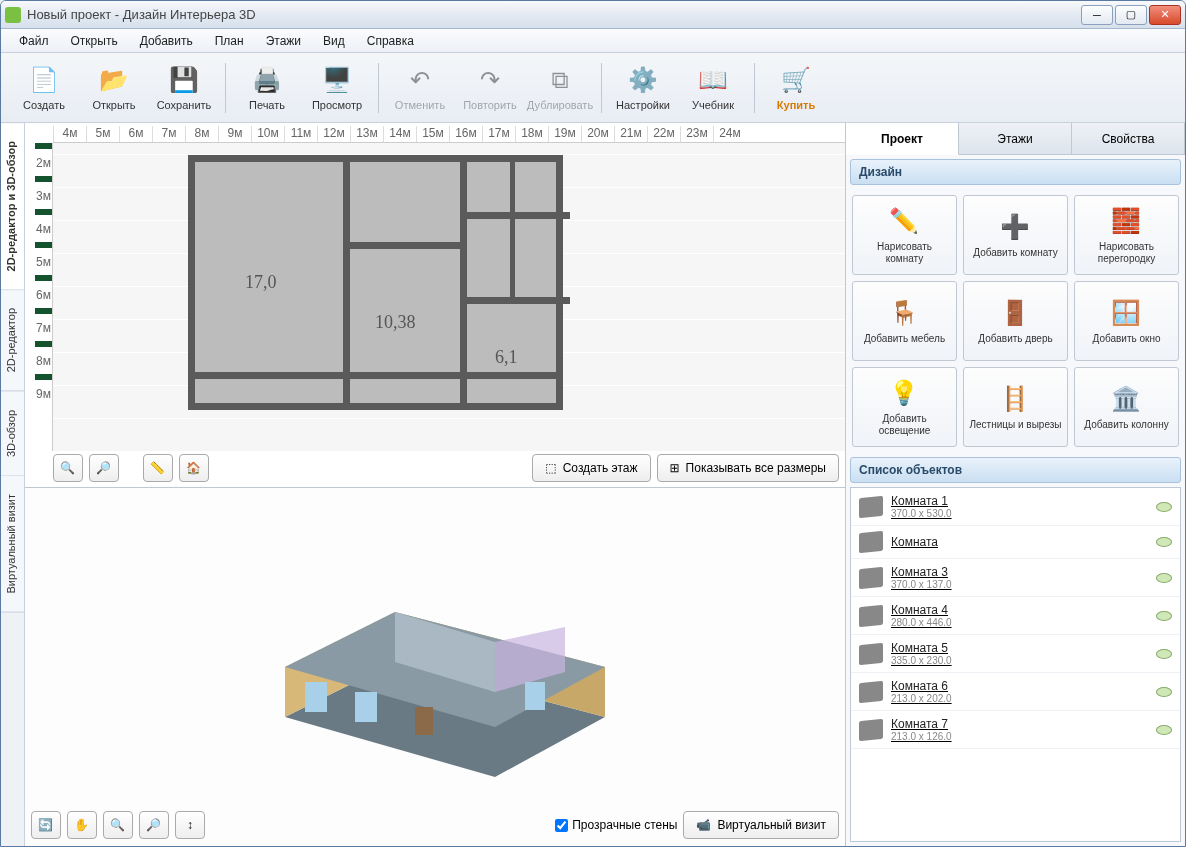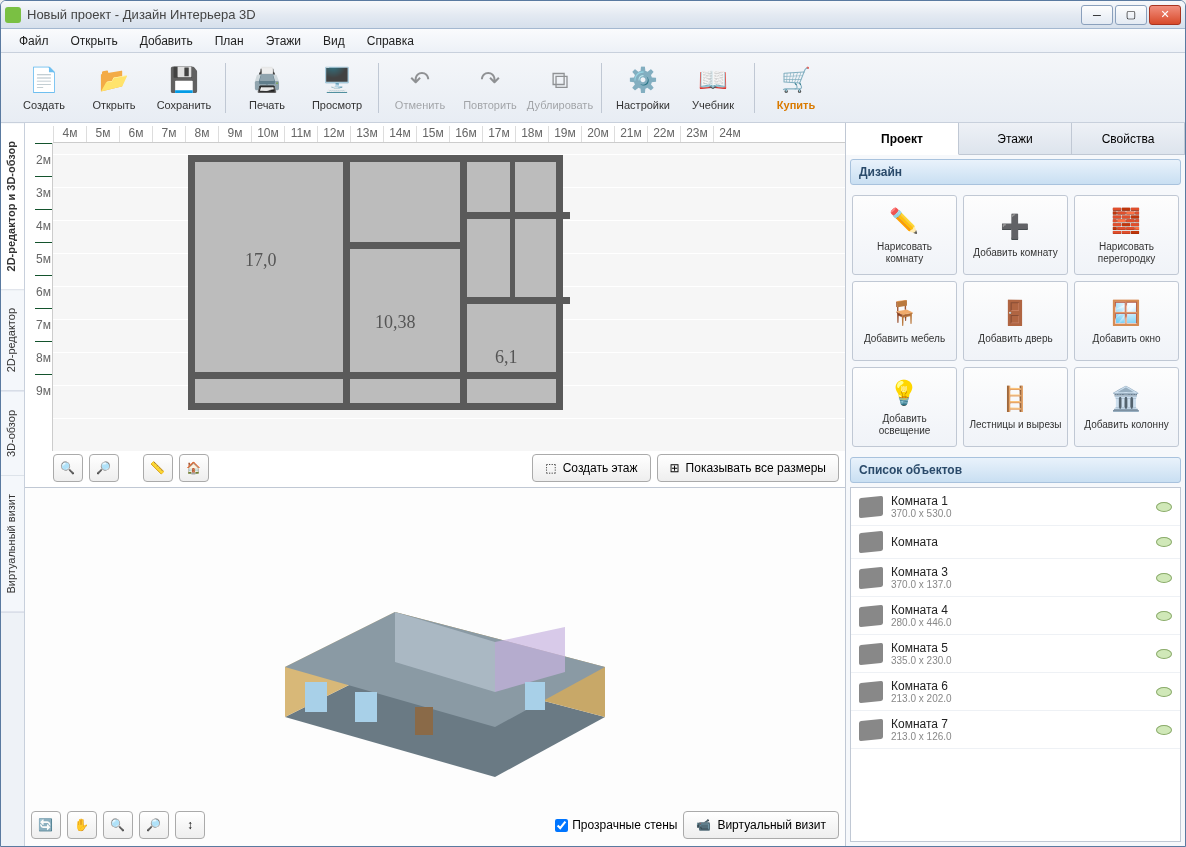--- a/index.html
+++ b/index.html
@@ -21,21 +21,21 @@
 .sep { width: 1px; height: 50px; background: #c0c8d4; margin: 0 6px; }
 .client { flex: 1; display: flex; overflow: hidden; }
 .left-tabs { width: 24px; background: #eef2f7; border-right: 1px solid #c8d0dc; display: flex; flex-direction: column; }
 .vtab { writing-mode: vertical-rl; transform: rotate(180deg); padding: 18px 4px; font-size: 11px; color: #333; border-top: 1px solid #c8d0dc; cursor: pointer; background: #f4f7fb; text-align: center; }
 .vtab.active { background: #fff; font-weight: bold; }
 .center { flex: 1; display: flex; flex-direction: column; background: #fafafa; overflow: hidden; }
 .plan2d { height: 365px; position: relative; background: #fff; border-bottom: 1px solid #c0c8d4; overflow: hidden; }
 .ruler-h { position: absolute; top: 0; left: 28px; right: 0; height: 20px; background: #fff; border-bottom: 1px solid #ccc; display: flex; align-items: flex-end; font-size: 10px; color: #666; }
 .ruler-h span { width: 33px; text-align: center; border-left: 1px solid #ddd; padding-bottom: 2px; }
 .ruler-v { position: absolute; top: 20px; left: 0; width: 28px; bottom: 36px; background: #fff; border-right: 1px solid #ccc; display: flex; flex-direction: column; font-size: 10px; color: #666; }
-.ruler-v span { height: 33px; display: flex; align-items: center; justify-content: center; border-top: 1px solid #14532d; margin-left: 10px; }
+.ruler-v span { height: 33px; display: flex; align-items: center; justify-content: center; border-top: 6px solid #14532d; margin-left: 10px; }
 .canvas2d { position: absolute; top: 20px; left: 28px; right: 0; bottom: 36px; background: repeating-linear-gradient(0deg,#f6f6f6,#f6f6f6 32px,#fff 32px,#fff 33px), repeating-linear-gradient(90deg,#f6f6f6,#f6f6f6 32px,#fff 32px,#fff 33px); }
 .floorplan { position: absolute; left: 135px; top: 12px; width: 375px; height: 255px; border: 7px solid #5a5a5a; background: #bcbcbc; }
 .floorplan .w { position: absolute; background: #5a5a5a; }
 .floorplan .lbl { position: absolute; font-size: 18px; color: #555; font-family: serif; }
 .toolbar2d { position: absolute; left: 28px; right: 6px; bottom: 4px; height: 30px; display: flex; align-items: center; gap: 6px; }
 .sqbtn { width: 30px; height: 28px; border: 1px solid #aaa; border-radius: 4px; background: linear-gradient(180deg,#fff,#eee); display: flex; align-items: center; justify-content: center; cursor: pointer; font-size: 14px; }
 .pillbtn { height: 28px; padding: 0 12px; border: 1px solid #aaa; border-radius: 4px; background: linear-gradient(180deg,#fff,#eee); display: flex; align-items: center; cursor: pointer; gap: 6px; font-size: 12px; }
 .plan3d { flex: 1; background: #fdfdfd; position: relative; display: flex; align-items: center; justify-content: center; }
 .house3d { width: 420px; height: 260px; position: relative; }
 .toolbar3d { position: absolute; left: 6px; right: 6px; bottom: 6px; height: 30px; display: flex; align-items: center; gap: 6px; }
@@ -44,21 +44,21 @@
 .rtab { flex: 1; display: flex; align-items: center; justify-content: center; border-right: 1px solid #c0c8d4; cursor: pointer; background: linear-gradient(180deg,#eef1f6,#dde4ed); font-size: 12px; }
 .rtab.active { background: #fff; border-bottom: 1px solid #fff; margin-bottom: -1px; font-weight: bold; }
 .section-head { height: 24px; background: linear-gradient(180deg,#e9f2fb,#c9dff2); border: 1px solid #a8c2dd; margin: 4px; border-radius: 3px; padding: 12px 8px; display: flex; align-items: center; font-weight: bold; color: #2a4a6a; font-size: 12px; }
 .design-grid { display: grid; grid-template-columns: repeat(3,1fr); gap: 6px; padding: 6px; }
 .dbtn { height: 80px; border: 1px solid #c0c8d4; border-radius: 3px; background: linear-gradient(180deg,#fdfdfd,#f0f3f8); display: flex; flex-direction: column; align-items: center; justify-content: center; cursor: pointer; gap: 4px; padding: 4px; }
 .dbtn .dico { width: 32px; height: 32px; display: flex; align-items: center; justify-content: center; font-size: 24px; }
 .dbtn .dlbl { font-size: 10px; color: #333; text-align: center; line-height: 1.2; }
 .objlist { flex: 1; overflow-y: auto; margin: 0 4px 4px 4px; border: 1px solid #c0c8d4; background: #fff; }
 .objitem { display: flex; align-items: center; padding: 6px 8px; border-bottom: 1px solid #eef1f5; cursor: pointer; gap: 8px; }
 .objico { width: 24px; height: 20px; background: #888; transform: skewY(-6deg); border-radius: 2px; }
-.objtxt { flex: 1; }
+.objtxt { flex: 1; text-decoration: underline; }
 .objname { font-size: 12px; color: #222; }
 .objdim { font-size: 10px; color: #888; }
 .eye { width: 16px; height: 10px; border: 1px solid #8aab6a; border-radius: 50%; background: #d0e8b8; }
 .chk { display: flex; align-items: center; gap: 4px; font-size: 12px; }
 </style>
 </head>
 <body>
 
 <div class="window">
   <div class="titlebar">
@@ -178,21 +178,21 @@
         <div class="canvas2d">
           <div class="floorplan">
             <div class="w" style="left:148px;top:0;width:7px;height:100%"></div>
             <div class="w" style="left:265px;top:0;width:7px;height:100%"></div>
             <div class="w" style="left:148px;top:80px;width:120px;height:7px"></div>
             <div class="w" style="left:265px;top:50px;width:110px;height:7px"></div>
             <div class="w" style="left:265px;top:135px;width:110px;height:7px"></div>
             <div class="w" style="left:315px;top:0;width:5px;height:50px"></div>
             <div class="w" style="left:0;top:210px;width:100%;height:7px"></div>
             <div class="w" style="left:315px;top:50px;width:5px;height:85px"></div>
-            <div class="lbl" style="left:50px;top:88px">17,0</div>
+            <div class="lbl" style="left:50px;top:110px">17,0</div>
             <div class="lbl" style="left:180px;top:150px">10,38</div>
             <div class="lbl" style="left:300px;top:185px">6,1</div>
           </div>
         </div>
         <div class="toolbar2d">
           <div class="sqbtn">
               <span>🔍</span>
             </div>
           <div class="sqbtn">
               <span>🔎</span>

